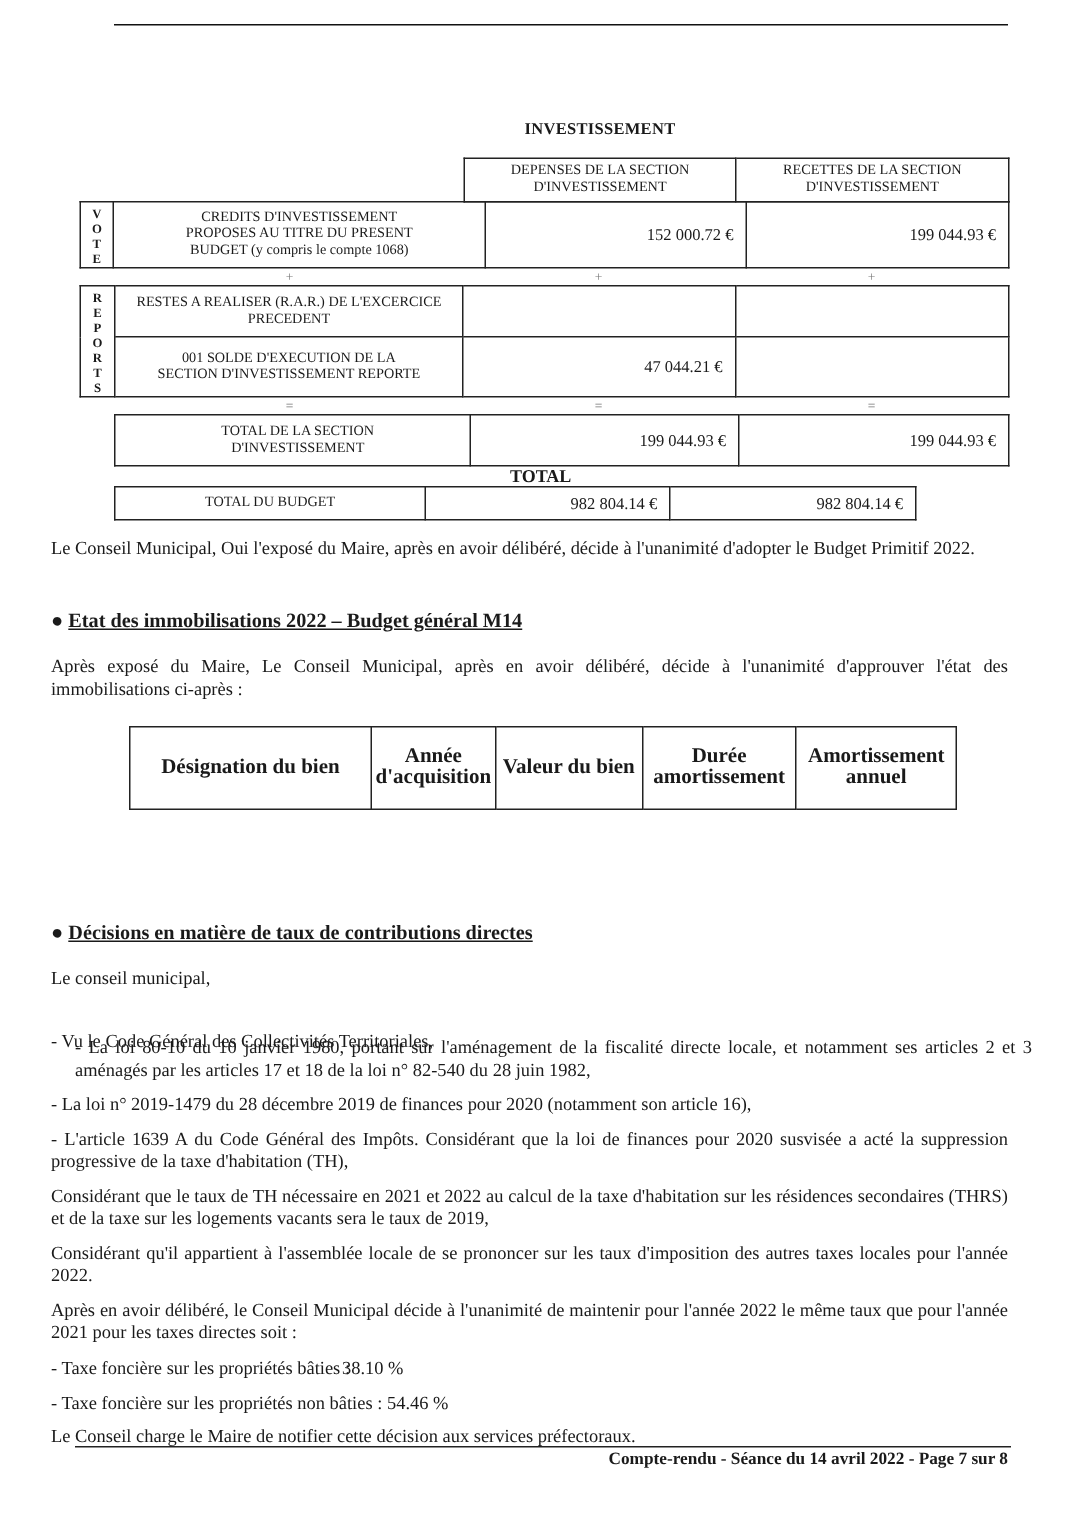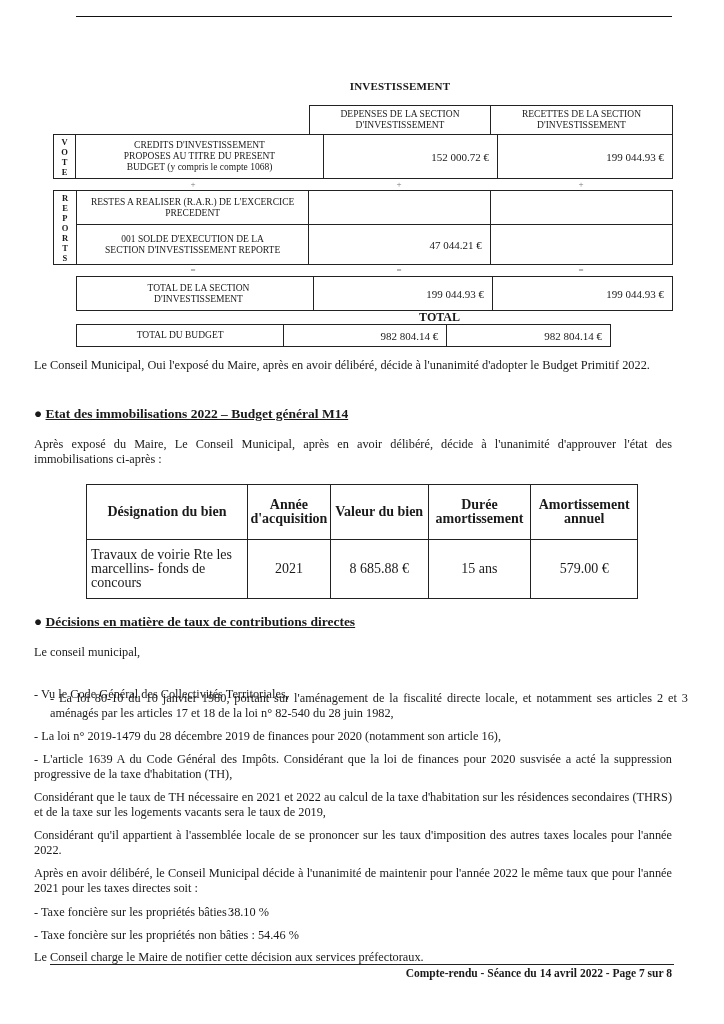--- a/index.html
+++ b/index.html
@@ -13,21 +13,21 @@
     font-weight: bold; font-size: 11px; letter-spacing: 0.2px; }
 
   table.inv { position: absolute; border-collapse: collapse; font-size: 9.5px; }
   table.inv td { border: 1.2px solid #222; padding: 0; }
   .cap { text-align: center; line-height: 11px; }
   .num { text-align: right; padding-right: 8px !important; font-size: 11px; }
 
   .side-col { width: 22px; text-align: center; font-weight: bold; font-size: 8.5px; line-height: 10px; }
   .op { position: absolute; font-size: 9px; color: #777; text-align: center; width: 20px; }
 
-  .total-label { position: absolute; left: 340px; top: 310px; width: 120px; text-align: right; font-weight: bold; font-size: 12px; }
+  .total-label { position: absolute; left: 340px; top: 310px; width: 120px; text-align: left; font-weight: bold; font-size: 12px; }
 
   .para { position: absolute; left: 34px; width: 638px; font-size: 12.3px; line-height: 15px; text-align: justify; }
   .heading { position: absolute; left: 34px; font-size: 13.5px; font-weight: bold; }
   .heading .u { text-decoration: underline; }
 
   table.immo { position: absolute; left: 86px; top: 484px; width: 552px; border-collapse: collapse; font-size: 14px; }
   table.immo td { border: 1.3px solid #222; text-align: center; }
   table.immo tr.hdr td { height: 52px; font-weight: bold; line-height: 14px; }
   table.immo tr.row td { height: 56px; line-height: 14px; }
   table.immo td.left { text-align: left; padding-left: 4px; }
@@ -141,27 +141,20 @@
 
 <table class="immo">
   <tbody>
       <tr class="hdr">
     <td style="width:160px;">Désignation du bien</td>
     <td style="width:80px;"><span>Année</span><br><span>d'acquisition</span></td>
     <td style="width:96px;">Valeur du bien</td>
     <td style="width:100px;"><span>Durée</span><br><span>amortissement</span></td>
     <td style="width:104px;"><span>Amortissement</span><br><span>annuel</span></td>
   </tr>
-  <tr class="row">
-    <td class="left"><span>Travaux de voirie Rte les</span><br><span>marcellins- fonds de concours</span></td>
-    <td>2021</td>
-    <td>8 685.88 €</td>
-    <td>15 ans</td>
-    <td>579.00 €</td>
-  </tr>
 </tbody>
   </table>
 
 <div class="heading" style="top:614px;">
   <span>●</span>
   <span class="u">Décisions en matière de taux de contributions directes</span>
 </div>
 
 <div class="para" style="top:645px;">Le conseil municipal,</div>
 <div class="para" style="top:668px;margin-top:19px;">- Vu le Code Général des Collectivités Territoriales,</div>

